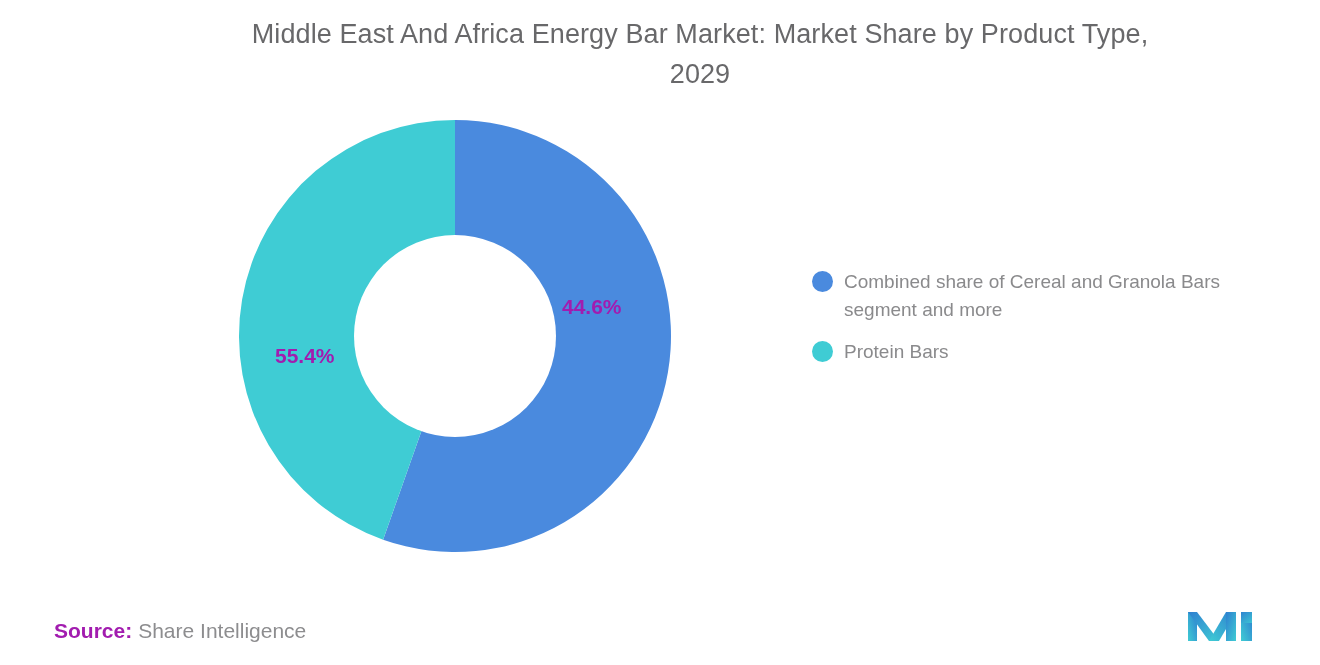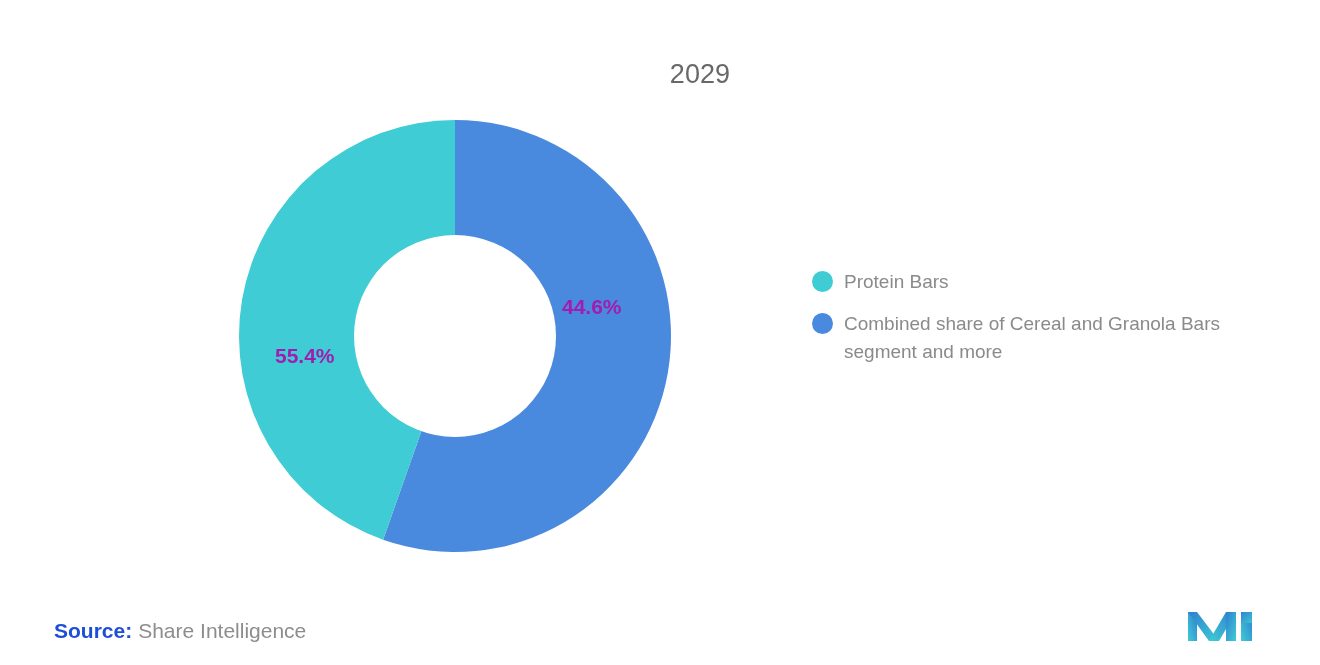--- a/index.html
+++ b/index.html
@@ -95,65 +95,66 @@
   .source-line {
     position: absolute;
     left: 54px;
     bottom: 22px;
     font-size: 21px;
     color: #8d8d8f;
     white-space: nowrap;
   }
   .source-key {
     font-weight: 700;
-    color: #1d4ed8;
+    color: #a21caf;
     margin-right: 6px;
   }
 
   .brand-logo {
     position: absolute;
     right: 66px;
     bottom: 22px;
     width: 68px;
     height: 40px;
   }
   .brand-logo svg { display: block; width: 68px; height: 40px; }
 </style>
 </head>
 <body>
 
 <div id="chart-root">
 
   <div class="chart-title">
+    <span>Middle East And Africa Energy Bar Market: Market Share by Product Type,</span>
     <br>
     <span>2029</span>
   </div>
 
   <div class="donut-wrap">
     <svg class="donut-svg" viewBox="0 0 436 436">
       <g>
         <path id="slice-0" d="M 218 218 L 218 2 A 216 216 0 1 1 146.110978383035 421.6859557528588 Z" fill="#4a8ade"></path>
         <path id="slice-1" d="M 218 218 L 146.110978383035 421.6859557528588 A 216 216 0 0 1 217.99999999999997 2 Z" fill="#3fccd4"></path>
       </g>
       <circle cx="218" cy="218" r="101" fill="#ffffff"></circle>
     </svg>
 
   </div>
 
   <div class="slice-label left">55.4%</div>
   <div class="slice-label right">44.6%</div>
 
   <div class="legend">
     <div class="legend-item">
+      <span class="legend-swatch" id="sw-0" style="background: rgb(74, 138, 222);"></span>
+      <span class="legend-label">Combined share of Cereal and Granola Bars segment and more</span>
+    </div>
+    <div class="legend-item">
       <span class="legend-swatch" id="sw-1" style="background: rgb(63, 204, 212);"></span>
       <span class="legend-label">Protein Bars</span>
-    </div>
-    <div class="legend-item">
-      <span class="legend-swatch" id="sw-0" style="background: rgb(74, 138, 222);"></span>
-      <span class="legend-label">Combined share of Cereal and Granola Bars segment and more</span>
     </div>
   </div>
 
   <div class="source-line">
     <span class="source-key">Source:</span><span class="source-value">Share Intelligence</span>
   </div>
 
   <div class="brand-logo">
     <svg viewBox="0 0 68 40">
       <defs>

